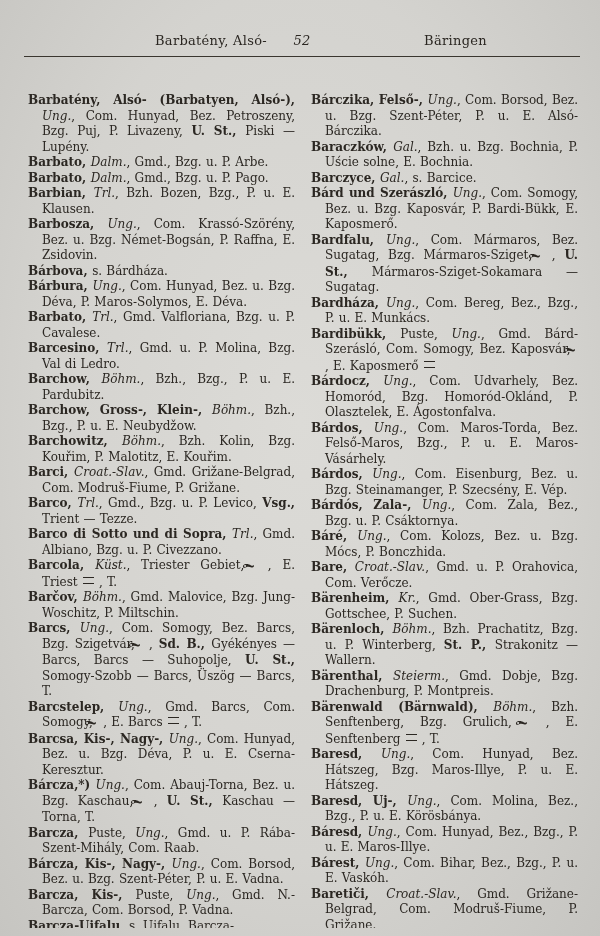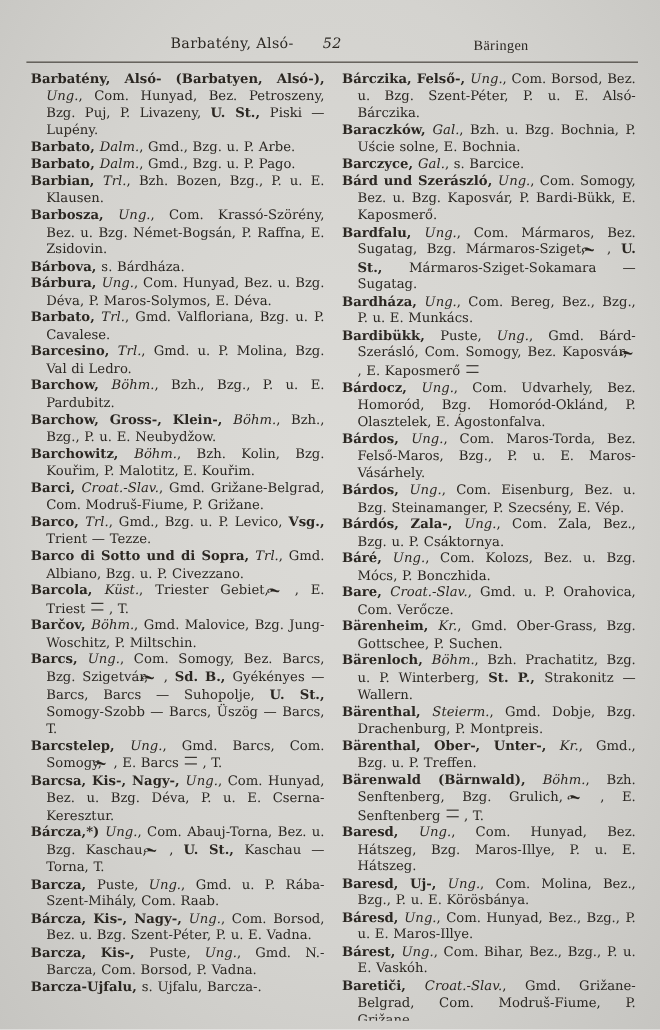--- a/index.html
+++ b/index.html
@@ -11,30 +11,30 @@
     color:#2b2722;
     overflow:hidden;
   }
   .running-head{
     position:absolute;top:33px;left:30px;right:26px;
     display:grid;grid-template-columns:1fr 70px 1fr;
     font-size:13px;letter-spacing:.3px;
   }
   .running-head .lh{text-align:right;}
   .running-head .pn{text-align:center;font-style:italic;}
-  .running-head .rh{text-align:center;font-family:Liberation Serif, serif;}
+  .running-head .rh{text-align:center;}
   .head-rule{
     position:absolute;top:56px;left:24px;right:20px;
     border-top:1.6px solid #3a362f;
   }
   .columns{
     position:absolute;top:64px;left:28px;right:22px;bottom:8px;
     display:flex;gap:16px;
   }
-  .col{width:267px;overflow:hidden;}
+  .col{width:267px;overflow:hidden;margin-top:29px;}
   .entry{
     margin:0;
     font-size:12px;line-height:15.5px;
     text-align:justify;
     padding-left:14px;text-indent:-14px;
     word-spacing:.4px;
   }
   .s-b{font-weight:bold;}
   .s-i{font-style:italic;}
   .s-n{}
@@ -132,21 +132,20 @@
   </p>
         <p class="entry"><span class="s-b">Bárdocz, </span><span class="s-i">Ung.</span><span class="s-n">, Com. Udvarhely, Bez. Homoród, Bzg. Homoród-Oklánd, P. Olasztelek, E. Ágostonfalva.</span></p>
         <p class="entry"><span class="s-b">Bárdos, </span><span class="s-i">Ung.</span><span class="s-n">, Com. Maros-Torda, Bez. Felső-Maros, Bzg., P. u. E. Maros-Vásárhely.</span></p>
         <p class="entry"><span class="s-b">Bárdos, </span><span class="s-i">Ung.</span><span class="s-n">, Com. Eisenburg, Bez. u. Bzg. Steinamanger, P. Szecsény, E. Vép.</span></p>
         <p class="entry"><span class="s-b">Bárdós, Zala-, </span><span class="s-i">Ung.</span><span class="s-n">, Com. Zala, Bez., Bzg. u. P. Csáktornya.</span></p>
         <p class="entry"><span class="s-b">Báré, </span><span class="s-i">Ung.</span><span class="s-n">, Com. Kolozs, Bez. u. Bzg. Mócs, P. Bonczhida.</span></p>
         <p class="entry"><span class="s-b">Bare, </span><span class="s-i">Croat.-Slav.</span><span class="s-n">, Gmd. u. P. Orahovica, Com. Verőcze.</span></p>
         <p class="entry"><span class="s-b">Bärenheim, </span><span class="s-i">Kr.</span><span class="s-n">, Gmd. Ober-Grass, Bzg. Gottschee, P. Suchen.</span></p>
         <p class="entry"><span class="s-b">Bärenloch, </span><span class="s-i">Böhm.</span><span class="s-n">, Bzh. Prachatitz, Bzg. u. P. Winterberg, </span><span class="s-b">St. P., </span><span class="s-n">Strakonitz — Wallern.</span></p>
         <p class="entry"><span class="s-b">Bärenthal, </span><span class="s-i">Steierm.</span><span class="s-n">, Gmd. Dobje, Bzg. Drachenburg, P. Montpreis.</span></p>
-        <p class="entry"><span class="s-b">Bärenthal, Ober-, Unter-, </span><span class="s-i">Kr.</span><span class="s-n">, Gmd., Bzg. u. P. Treffen.</span></p>
         <p class="entry"><span class="s-b">Bärenwald (Bärnwald), </span><span class="s-i">Böhm.</span><span class="s-n">, Bzh. Senftenberg, Bzg. Grulich, </span>
     <span class="ph-icon"><svg width="13" height="8" viewBox="0 0 13 8">
               <path d="M1.2 5.6 C0.4 4 1.6 2.3 3.5 2.1 C5.8 1.9 7.6 2.5 9 3.4 C10.2 4.1 11.4 4 12 3.1 C12.3 4.6 11.2 5.9 9.6 5.4 C8.1 4.9 6.3 4.6 4.8 4.9 C3.6 5.1 2.6 6.3 1.2 5.6 Z" fill="#2b2722"></path>
               <circle cx="3.1" cy="4" r="1.1" fill="#d4d3cf"></circle>
             </svg></span>
   <span class="s-n">, E. Senftenberg </span>
     <span class="tg-icon"></span>
   <span class="s-n">, T.</span></p>
         <p class="entry"><span class="s-b">Baresd, </span><span class="s-i">Ung.</span><span class="s-n">, Com. Hunyad, Bez. Hátszeg, Bzg. Maros-Illye, P. u. E. Hátszeg.</span></p>
         <p class="entry"><span class="s-b">Baresd, Uj-, </span><span class="s-i">Ung.</span><span class="s-n">, Com. Molina, Bez., Bzg., P. u. E. Körösbánya.</span></p>

